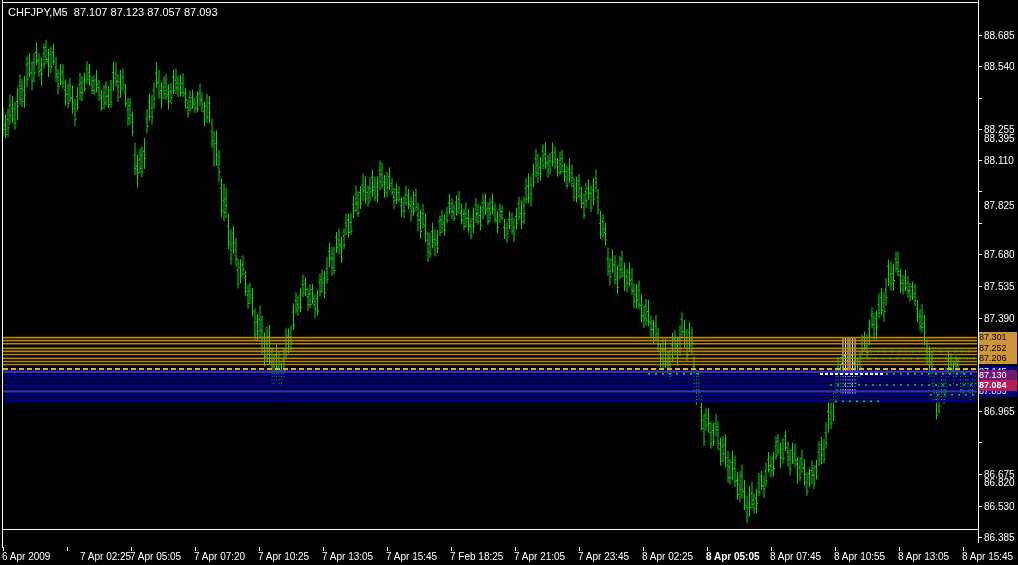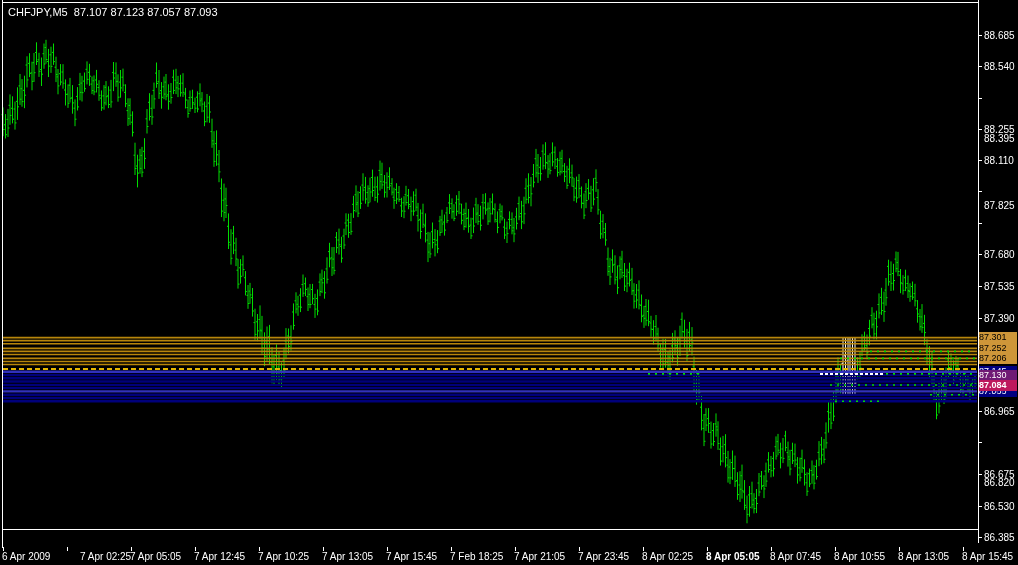--- a/index.html
+++ b/index.html
@@ -100,21 +100,21 @@
       <div class="pbox" style="top: 385.901px; background: rgb(0, 0, 128); color: rgb(255, 255, 255); z-index: 2; font-style: italic;">87.055</div>
     </div>
   <div id="time-axis">
       <div class="ttick" style="left: 3px;"></div>
       <div class="tlabel" style="left: 2px; color: rgb(255, 255, 255);">6 Apr 2009</div>
       <div class="ttick" style="left: 67px;"></div>
       <div class="tlabel" style="left: 66px; color: rgb(255, 255, 255); margin-left: 14px;">7 Apr 02:25</div>
       <div class="ttick" style="left: 131px;"></div>
       <div class="tlabel" style="left: 130px; color: rgb(255, 255, 255);">7 Apr 05:05</div>
       <div class="ttick" style="left: 195px;"></div>
-      <div class="tlabel" style="left: 194px; color: rgb(255, 255, 255);">7 Apr 12:45</div>
+      <div class="tlabel" style="left: 194px; color: rgb(255, 255, 255);">7 Apr 07:20</div>
       <div class="ttick" style="left: 259px;"></div>
       <div class="tlabel" style="left: 258px; color: rgb(255, 255, 255);">7 Apr 10:25</div>
       <div class="ttick" style="left: 323px;"></div>
       <div class="tlabel" style="left: 322px; color: rgb(255, 255, 255);">7 Apr 13:05</div>
       <div class="ttick" style="left: 387px;"></div>
       <div class="tlabel" style="left: 386px; color: rgb(255, 255, 255);">7 Apr 15:45</div>
       <div class="ttick" style="left: 451px;"></div>
       <div class="tlabel" style="left: 450px; color: rgb(255, 255, 255);">7 Feb 18:25</div>
       <div class="ttick" style="left: 515px;"></div>
       <div class="tlabel" style="left: 514px; color: rgb(255, 255, 255);">7 Apr 21:05</div>

